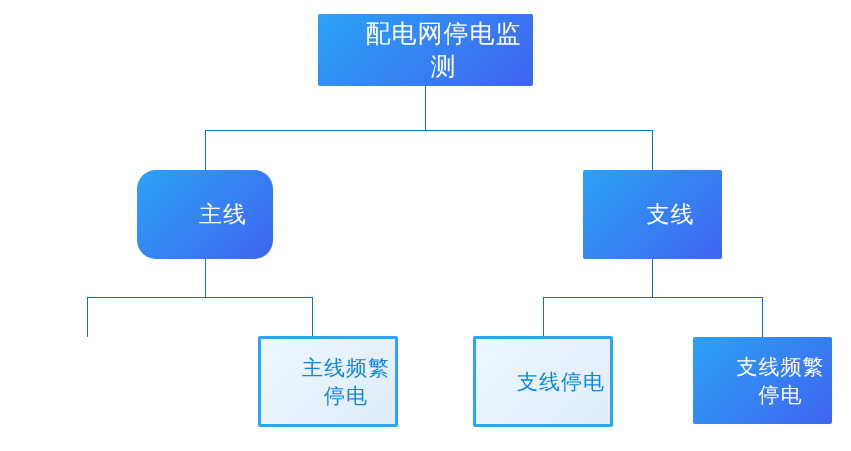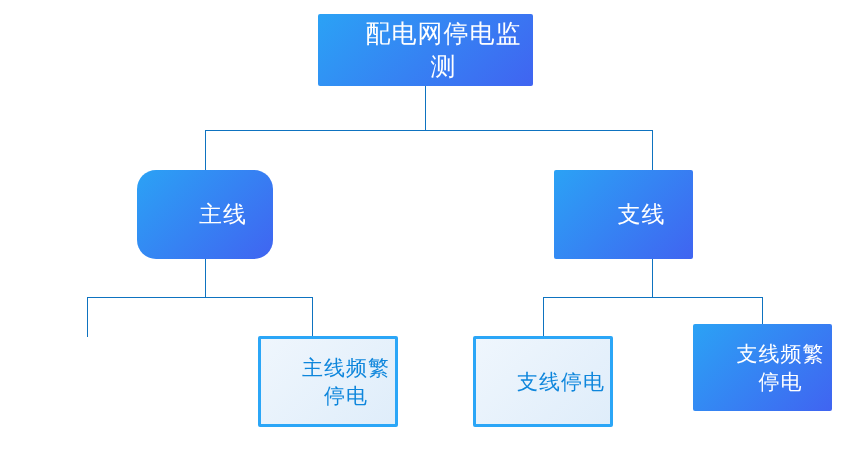--- a/index.html
+++ b/index.html
@@ -27,25 +27,25 @@
   .node--light{
     background:linear-gradient(135deg,#EFF6FD 0%,#DFEDFA 100%);
     border:3px solid #2BA6F7;
     color:#0E86DC;
   }
   .line{position:absolute;background:#0E73C0;}
 
   
   .n-root   {left:318px;top:14px; width:215px;height:72px;font-size:25px;font-weight:500;}
   .n-main   {left:137px;top:170px;width:136px;height:89px;font-size:23px;border-radius:19px;}
-  .n-branch {left:554px;top:170px;width:139px;height:89px;font-size:23px;}
+  .n-branch {left:583px;top:170px;width:139px;height:89px;font-size:23px;}
   .n-main-out   {left:18px; top:337px;width:138px;height:87px;font-size:21px;}
   .n-main-freq  {left:258px;top:336px;width:140px;height:91px;font-size:21px;}
   .n-branch-out {left:473px;top:336px;width:140px;height:91px;font-size:21px;}
-  .n-branch-freq{left:693px;top:324px;width:139px;height:87px;font-size:21px;}
+  .n-branch-freq{left:693px;top:337px;width:139px;height:87px;font-size:21px;}
 
   
   .l-root-v   {left:425px;top:86px; width:1px;height:44px;}
   .l-level1-h {left:205px;top:130px;width:448px;height:1px;}
   .l-main-v   {left:205px;top:130px;width:1px;height:40px;}
   .l-branch-v {left:652px;top:130px;width:1px;height:40px;}
   .l-main-stem   {left:205px;top:259px;width:1px;height:38px;}
   .l-main-h      {left:87px; top:297px;width:226px;height:1px;}
   .l-main-out-v  {left:87px; top:297px;width:1px;height:40px;}
   .l-main-freq-v {left:312px;top:297px;width:1px;height:39px;}

